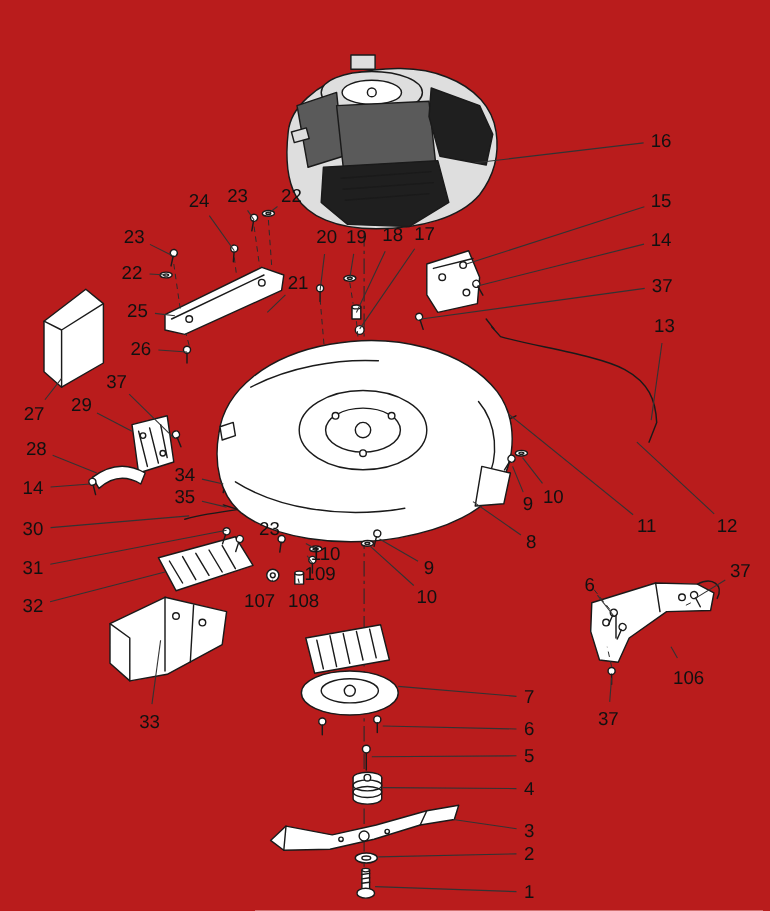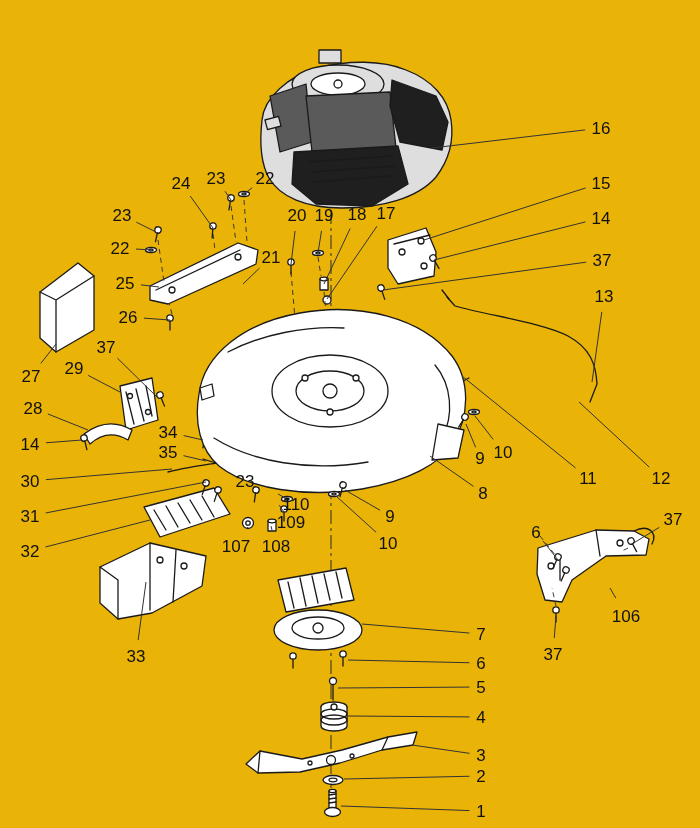--- a/index.html
+++ b/index.html
@@ -1,19 +1,19 @@
 <!DOCTYPE html>
 <html><head>
 <meta charset="utf-8">
 <style>
   html,body{margin:0;padding:0;background:#fff;}
   .canvas{
     position:relative;
     width:700px;height:828px;
-    background:#eab308;
+    background:#b91c1c;
     overflow:hidden;
     font-family:"Liberation Sans",sans-serif;
   }
   svg{position:absolute;left:0;top:0;}
   .p{fill:#ffffff;stroke:#1a1a1a;stroke-width:1.3;stroke-linejoin:round;stroke-linecap:round;}
   .none{fill:none;}
   .lt{fill:#dedede;}
   .mid{fill:#5a5a5a;}
   .dark{fill:#1f1f1f;}
   .dash{fill:none;stroke:#2a2a2a;stroke-width:0.9;stroke-dasharray:5 4;}

